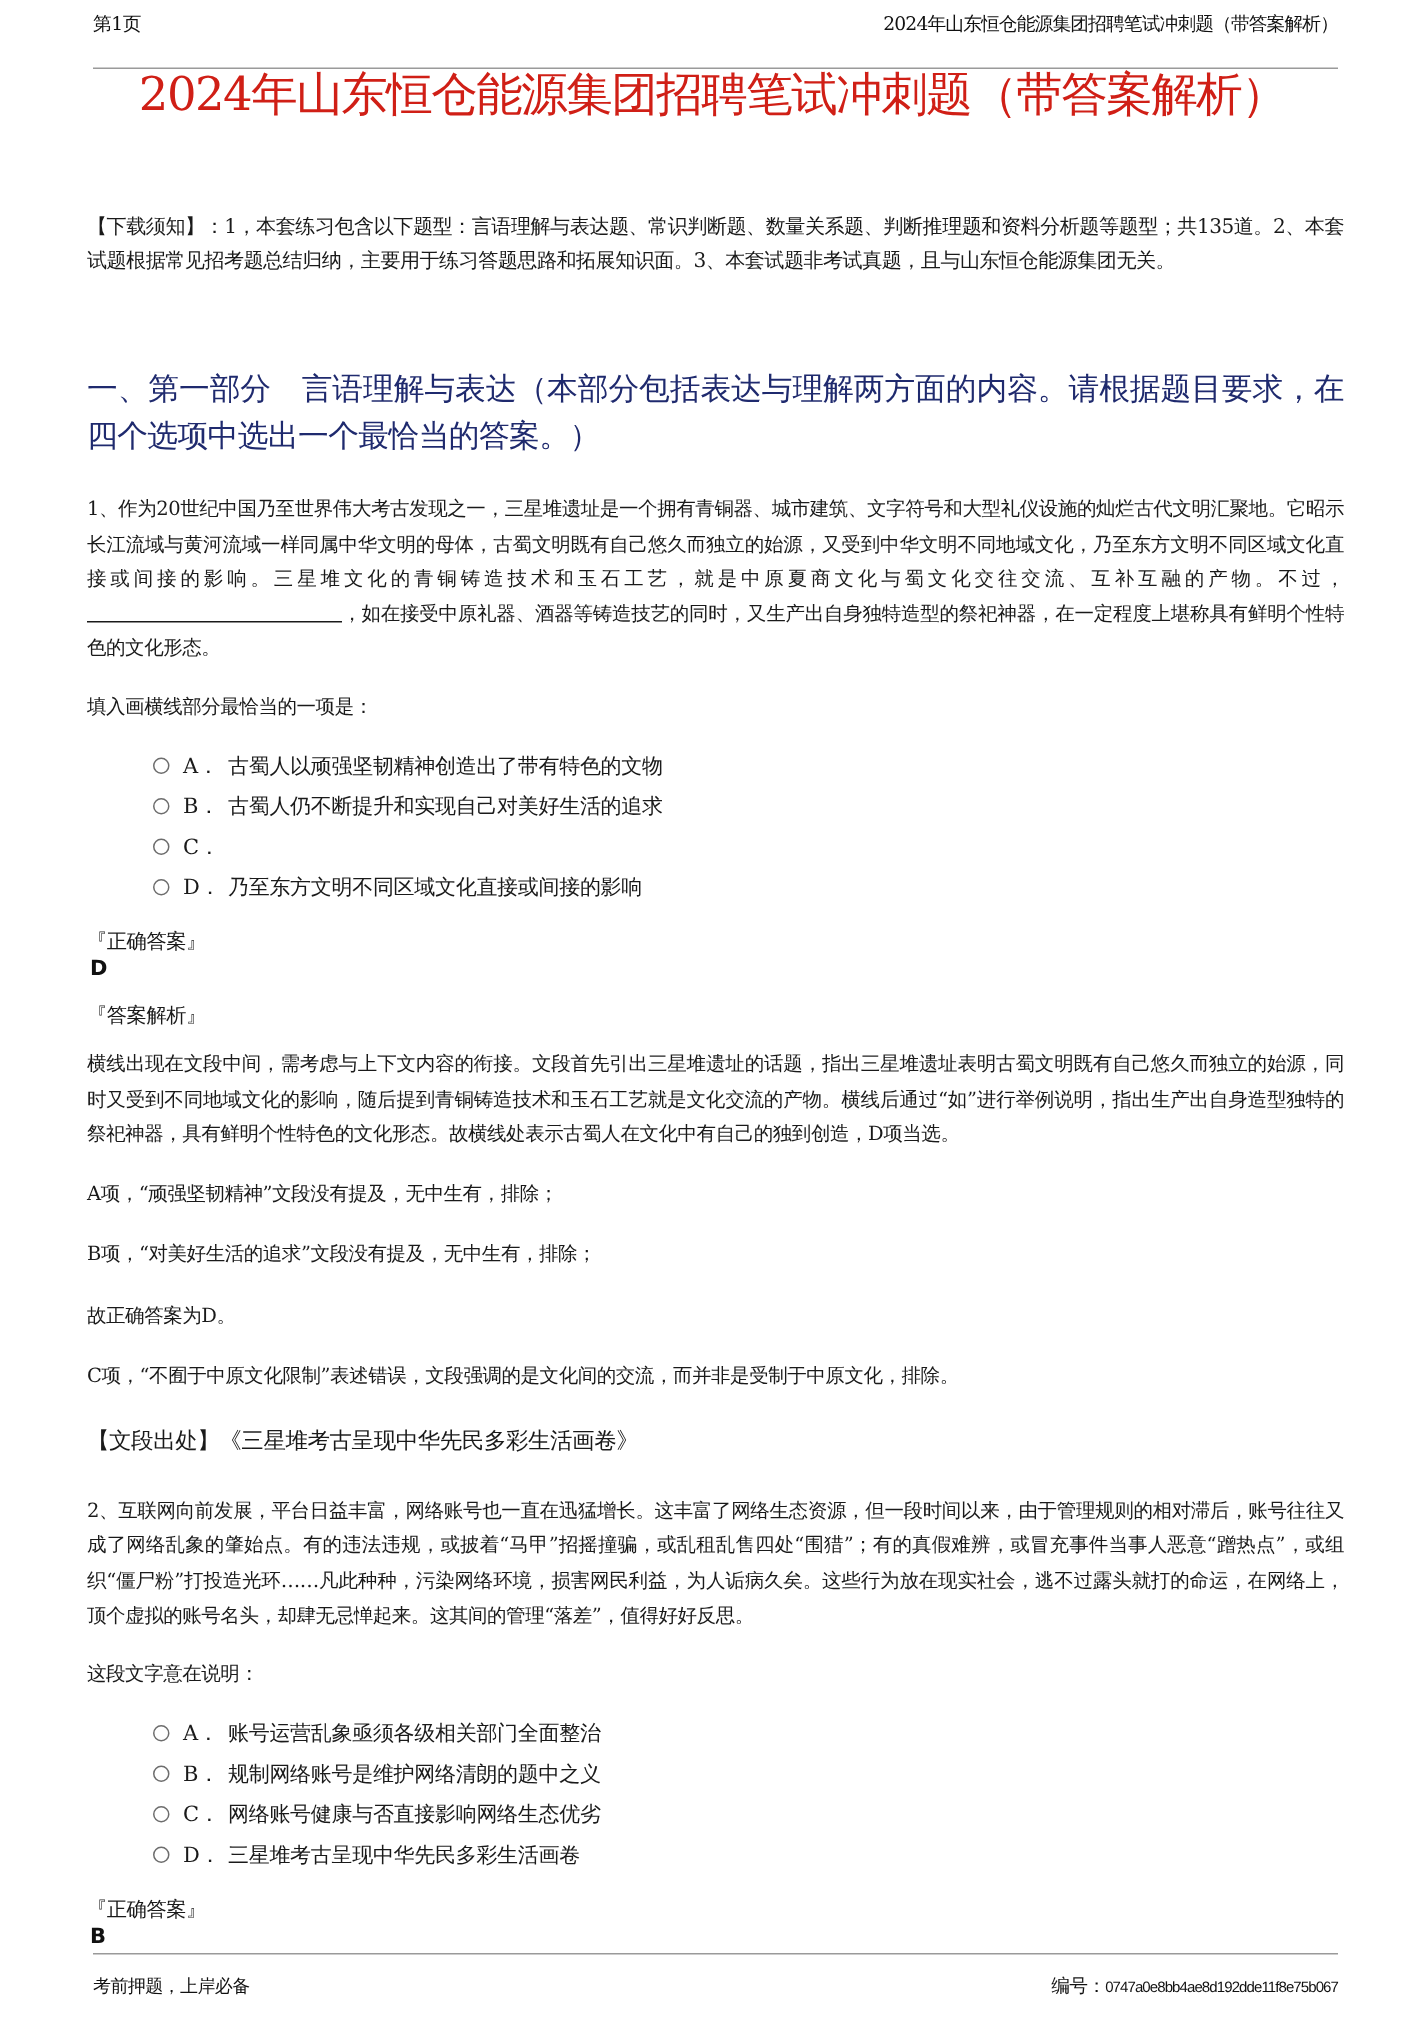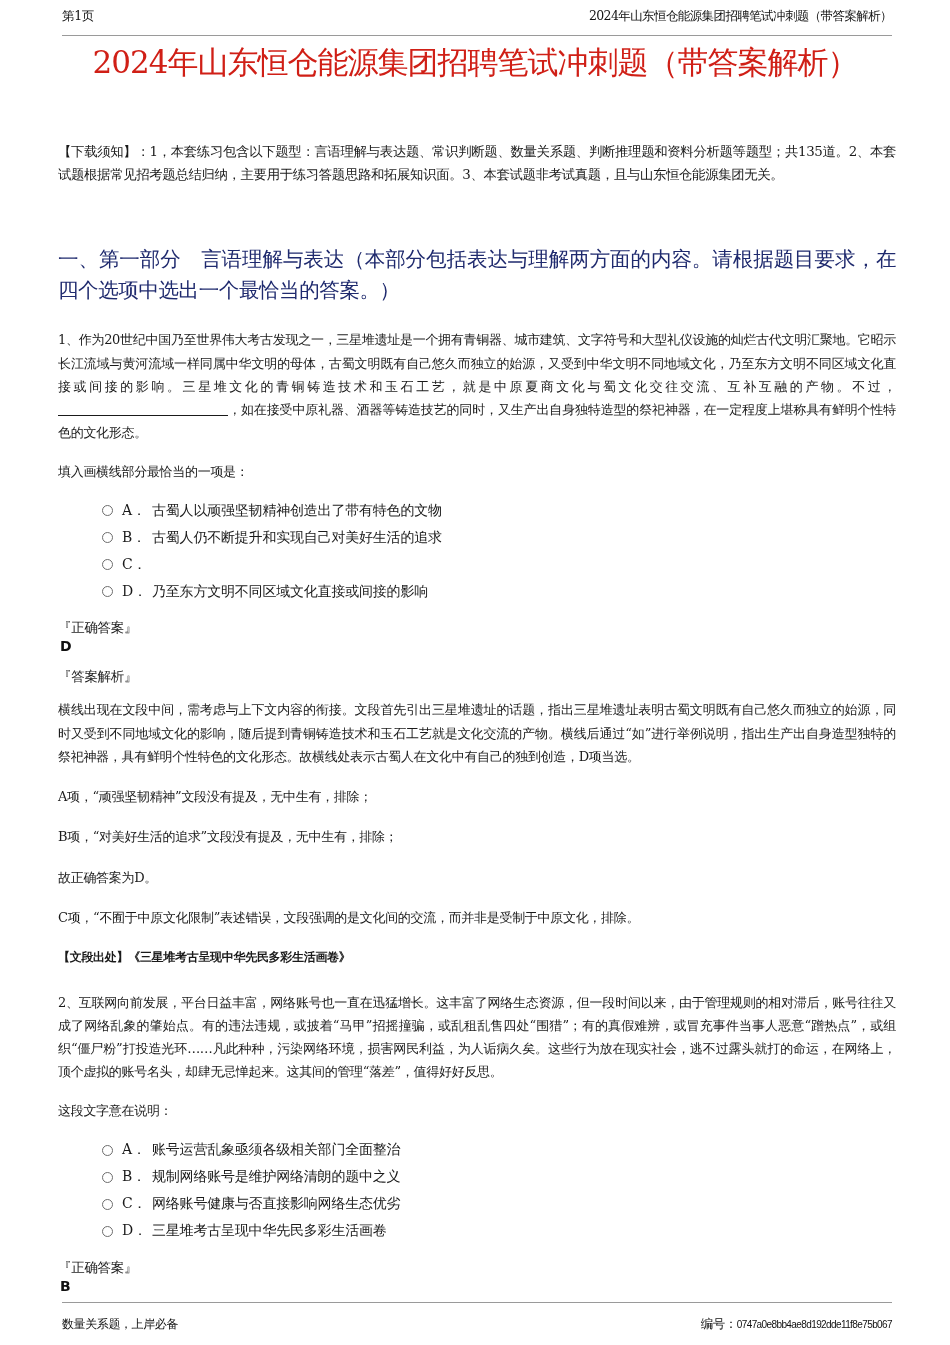--- a/index.html
+++ b/index.html
@@ -26,21 +26,21 @@
   .doc-header {
     position: absolute;
     top: 8px;
     left: 62px;
     right: 58px;
     height: 24px;
     display: flex;
     align-items: flex-start;
     justify-content: space-between;
     border-bottom: 1px solid #9a9a9a;
-    padding-bottom: 3px;
+    padding-bottom: 13px;
     gap: 32px;
   }
   .doc-header .hdr-left {
     font-size: 12.5px;
     color: #111;
     font-family: "DejaVu Serif", "Liberation Serif", serif;
     letter-spacing: -0.3px;
   }
   .doc-header .hdr-right {
     font-size: 12.5px;
@@ -165,26 +165,25 @@
   }
   .analysis-line {
     font-size: 13px;
     line-height: 1.8;
     color: #1a1a1a;
     margin-top: 17px;
     letter-spacing: -0.3px;
     text-align: justify;
   }
   .source-line {
-    font-size: 12px;
+    font-size: 15px;
     line-height: 1.8;
     color: #1a1a1a;
     margin-top: 18px;
     letter-spacing: -0.3px;
-    font-weight: bold;
   }
 
   
   .doc-footer {
     position: absolute;
     bottom: 12px;
     left: 62px;
     right: 58px;
     height: 26px;
     display: flex;
@@ -300,19 +299,19 @@
         </div>
       </div>
 
       <div class="ans-label">『正确答案』</div>
       <div class="ans-value">B</div>
     </div>
 
   </div>
 
   <div class="doc-footer">
-    <div class="ftr-left">数量关系题，上岸必备</div>
+    <div class="ftr-left">考前押题，上岸必备</div>
     <div class="ftr-right">
       <span>编号：</span><span class="sn">0747a0e8bb4ae8d192dde11f8e75b067</span>
     </div>
   </div>
 
 </div>
 
 </body></html>

